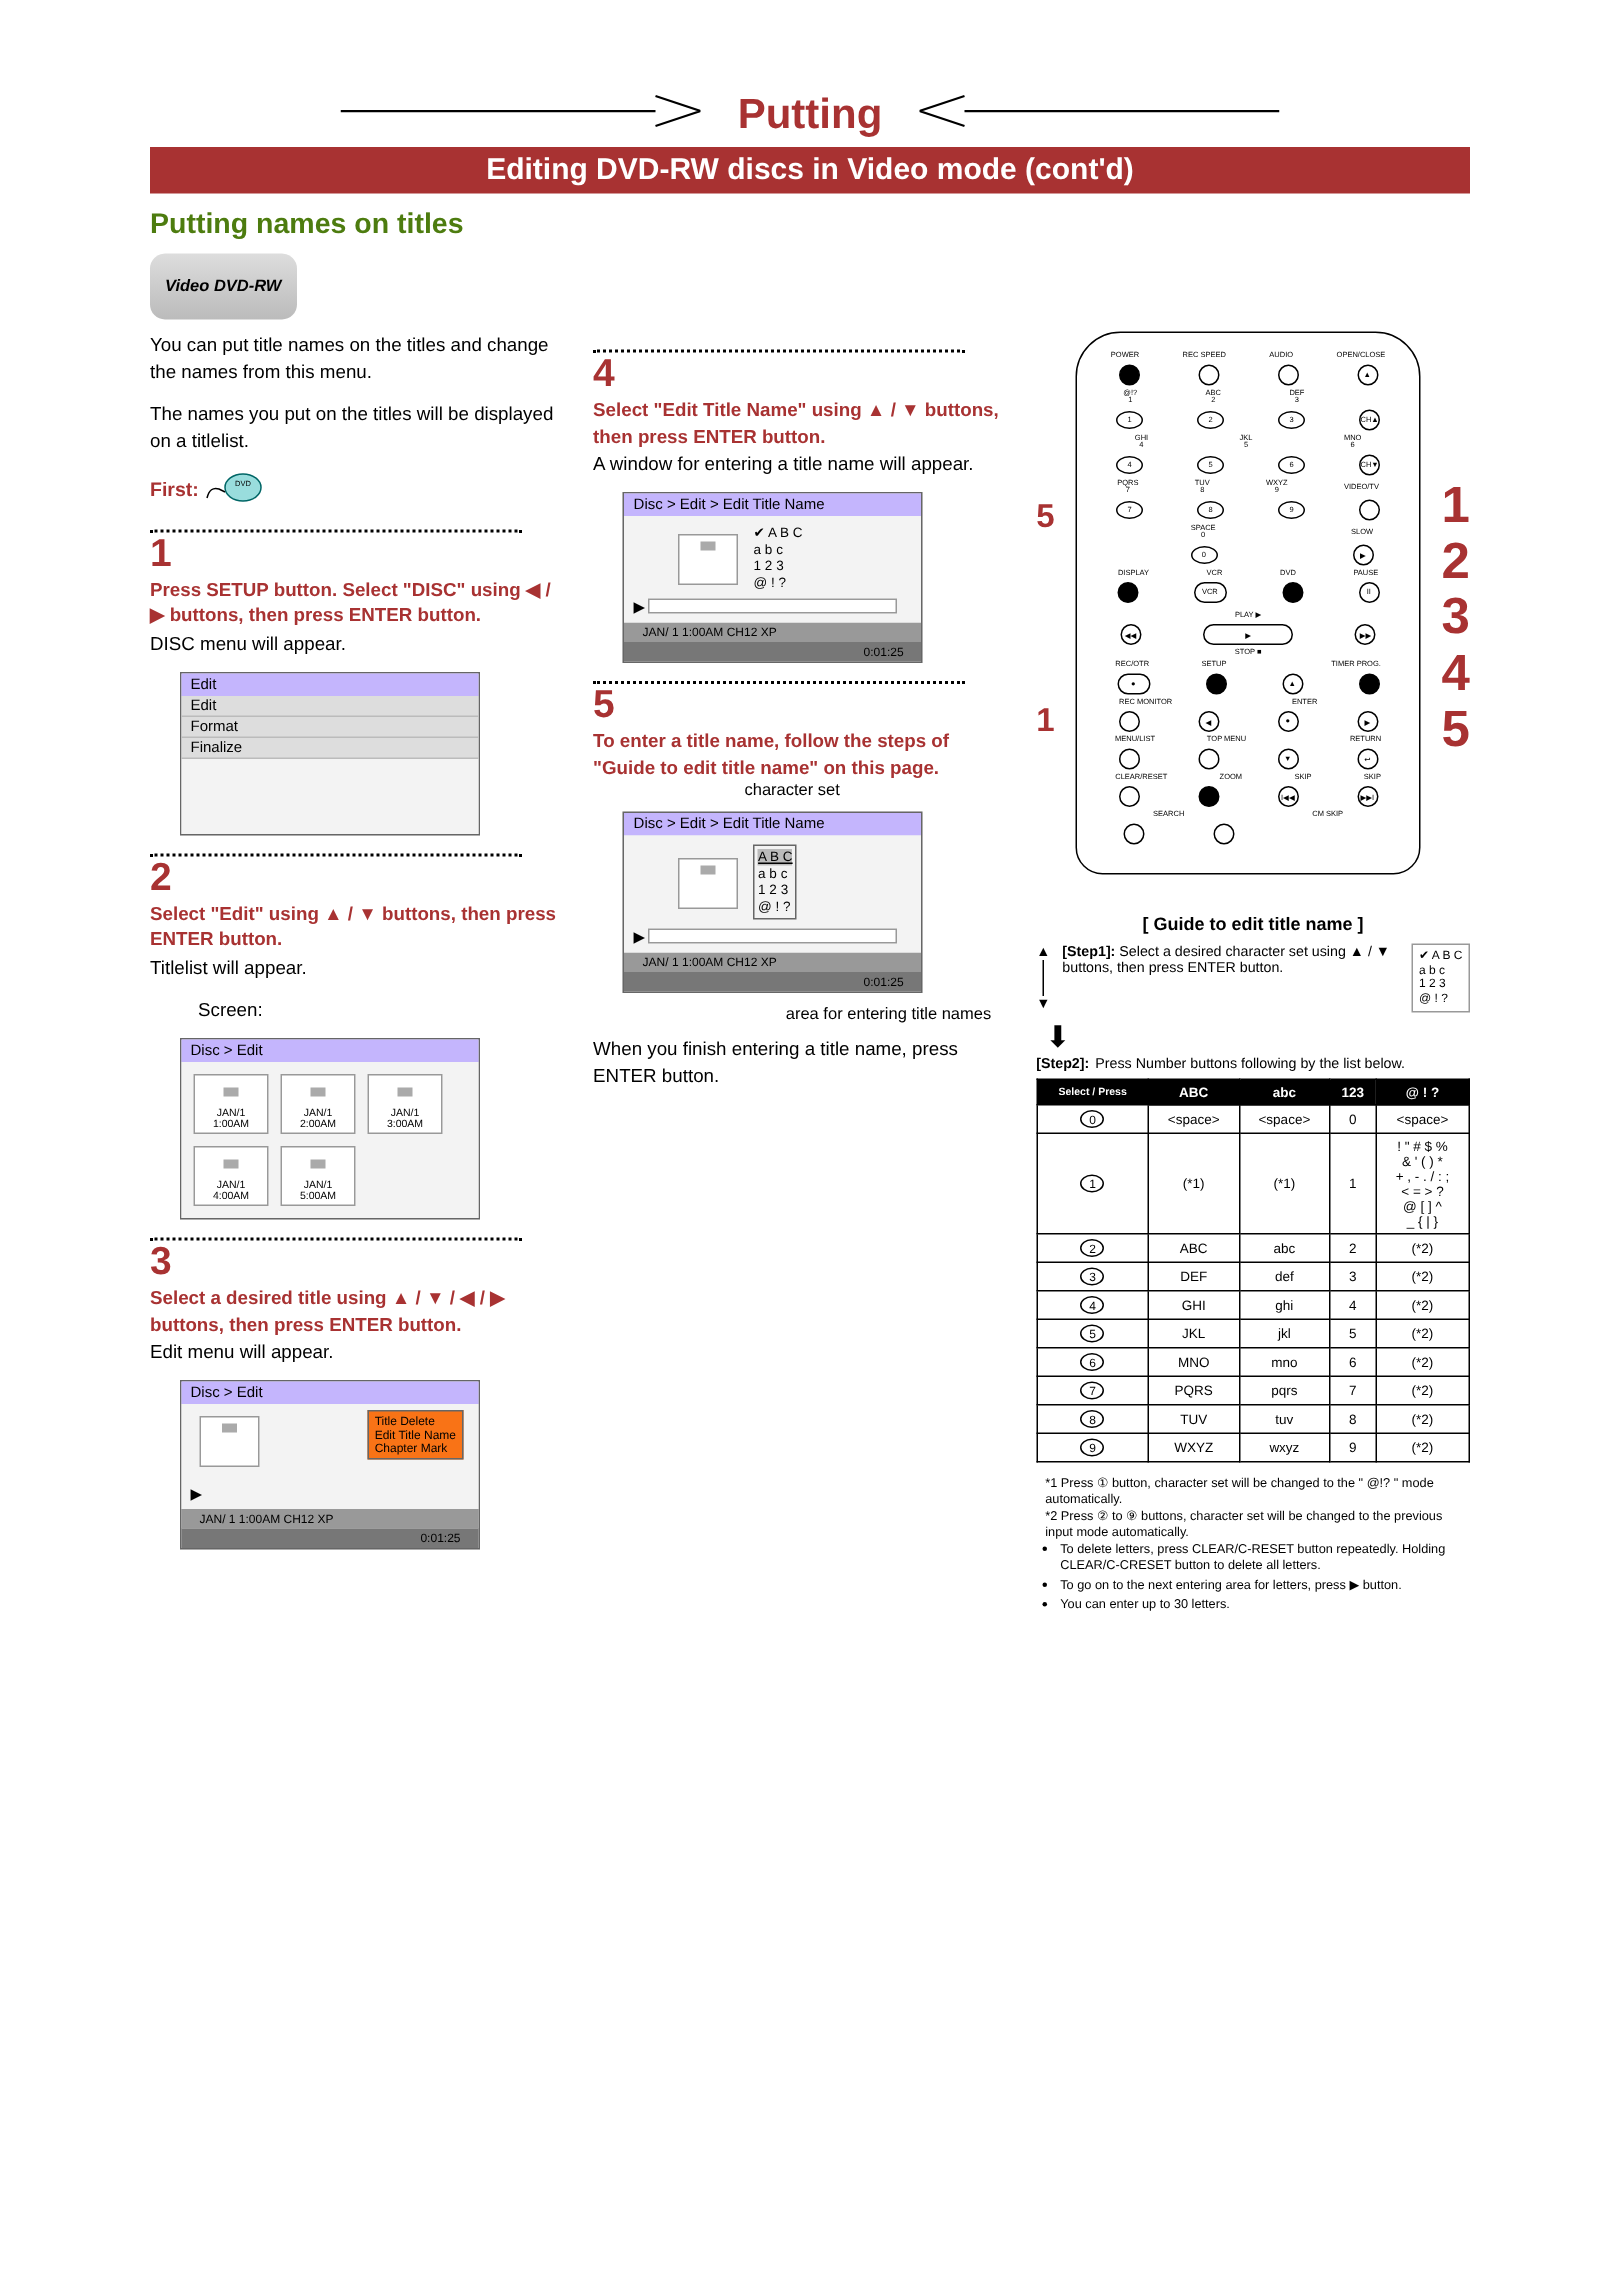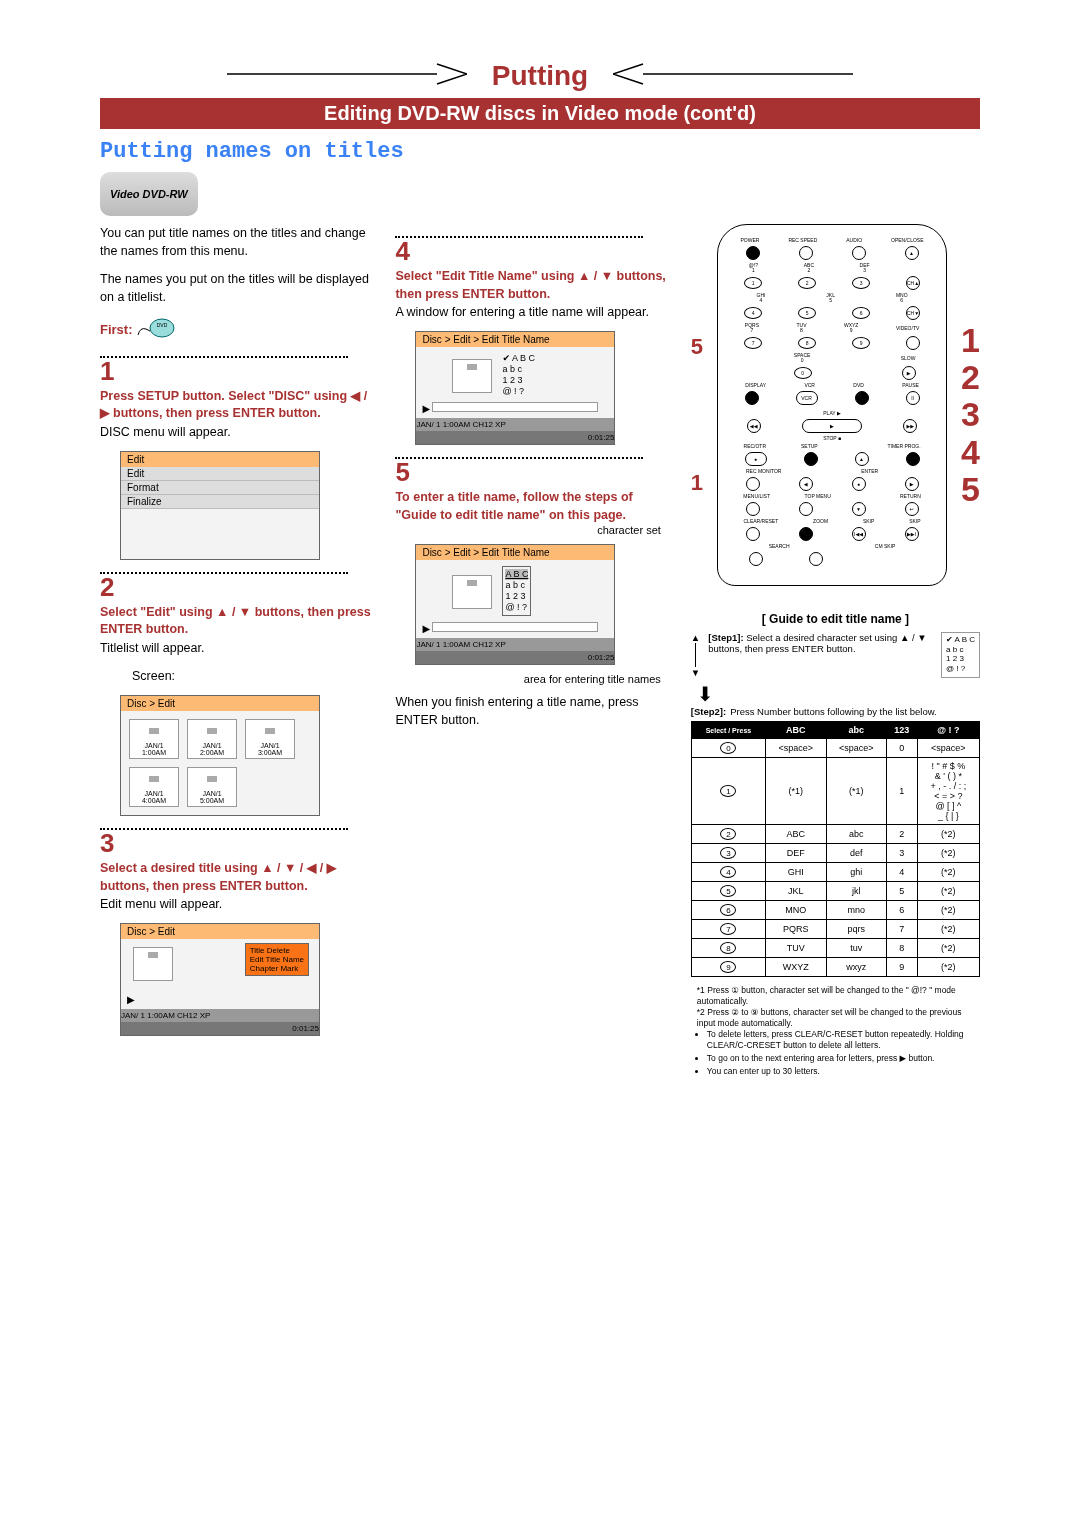--- a/index.html
+++ b/index.html
@@ -2,43 +2,43 @@
 <html><head>
 <meta charset="utf-8">
 <style>
   * { margin: 0; padding: 0; box-sizing: border-box; }
   body { font-family: Arial, Helvetica, sans-serif; background: #fff; width: 1080px; margin: 0 auto; padding: 60px 40px; color: #000; }
   .page-inner { padding: 0 60px; }
   .title-bar { text-align: center; position: relative; margin-bottom: 6px; }
   .title-bar .ornament { display: inline-block; vertical-align: middle; }
   .title-text { display: inline-block; font-size: 28px; font-weight: bold; color: #a83232; padding: 0 20px; vertical-align: middle; }
   .subtitle-bar { background: #a83232; color: #fff; text-align: center; font-size: 20px; font-weight: bold; padding: 4px 0; margin-bottom: 10px; }
-  .section-heading { color: #3b82f6; font-size: 22px; font-weight: bold; margin: 6px 0 8px 0; font-family: Liberation Mono, monospace; }
+  .section-heading { color: #4d7c0f; font-size: 19px; font-weight: bold; margin: 6px 0 8px 0; }
   .badge { display: inline-block; background: linear-gradient(#ddd,#bbb); border-radius: 10px; padding: 16px 10px; font-size: 11px; font-style: italic; font-weight: bold; margin-bottom: 8px; text-align: center; }
   .columns { display: flex; gap: 20px; }
   .col { flex: 1; }
   .col.right { flex: 1.05; }
   .body-text { font-size: 12.5px; line-height: 1.45; margin-bottom: 10px; }
   .first-label { color: #a83232; font-weight: bold; font-size: 13px; }
   .dvd-icon { display: inline-block; vertical-align: middle; }
   .dotted { border: none; border-top: 2px dotted #000; margin: 12px 0 0 0; width: 90%; }
   .step-num { font-size: 26px; font-weight: bold; color: #a83232; line-height: 1; margin-bottom: 4px; }
   .step-bold { color: #a83232; font-weight: bold; font-size: 12.5px; line-height: 1.4; }
   .osd-box { border: 1px solid #666; background: #eee; width: 200px; margin: 8px 0 8px 20px; font-size: 10px; }
-  .osd-header { background: #fdba74; padding: 2px 6px; font-size: 10px; }
+  .osd-header { background: #c4b5fd; padding: 2px 6px; font-size: 10px; }
   .osd-content { padding: 6px; min-height: 60px; background: #f3f3f3; position: relative; }
   .osd-row { display: flex; align-items: center; gap: 4px; }
   .osd-thumbs { display:flex; flex-wrap: wrap; gap:8px; padding:8px; background:#f3f3f3; }
   .osd-thumb { width:50px; height:40px; border:1px solid #999; background:#fff; font-size:7px; text-align:center; display:flex; flex-direction:column; justify-content:flex-end; padding:2px; }
   .osd-thumb .tab { width:10px; height:6px; background:#aaa; margin:0 auto 8px auto; }
-  .osd-info-bar { background:#999; color:#000; font-size:8px; padding:2px 0; display:flex; justify-content:space-between; }
+  .osd-info-bar { background:#999; color:#000; font-size:8px; padding:2px 12px; display:flex; justify-content:space-between; }
   .osd-menu-item { border-bottom: 1px solid #bbb; padding: 1px 6px; background: #ddd; }
   .char-set-list { font-size: 9px; line-height: 1.2; margin-left: 6px; }
   .caption { font-size: 11px; margin: 4px 0 8px 20px; }
-  .right-caption { text-align: right; font-size: 11px; margin-right: 10px; }
+  .right-caption { text-align: center; font-size: 11px; margin-right: 10px; }
   .remote-block { position:relative; width:230px; margin: 0 auto 20px auto; }
   .remote-shell { border:1px solid #000; border-radius: 30px 30px 18px 18px; padding: 10px 8px 16px 8px; background:#fff; }
   .remote-row { display:flex; justify-content:space-around; align-items:center; margin:3px 0; }
   .rbtn { width:18px; height:12px; border:1px solid #000; border-radius:50%; font-size:5px; display:flex; align-items:center; justify-content:center; }
   .rbtn.round { width:14px; height:14px; border-radius:50%; }
   .rbtn.big { width:22px; height:14px; border-radius:8px; }
   .rbtn.filled { background:#000; }
   .rlabel { font-size:5px; text-align:center; line-height:1; }
   .callout-num { position:absolute; font-size:22px; font-weight:bold; color:#a83232; }
   .seq-nums { font-size:34px; font-weight:bold; color:#a83232; line-height:1.1; text-align:right; }

